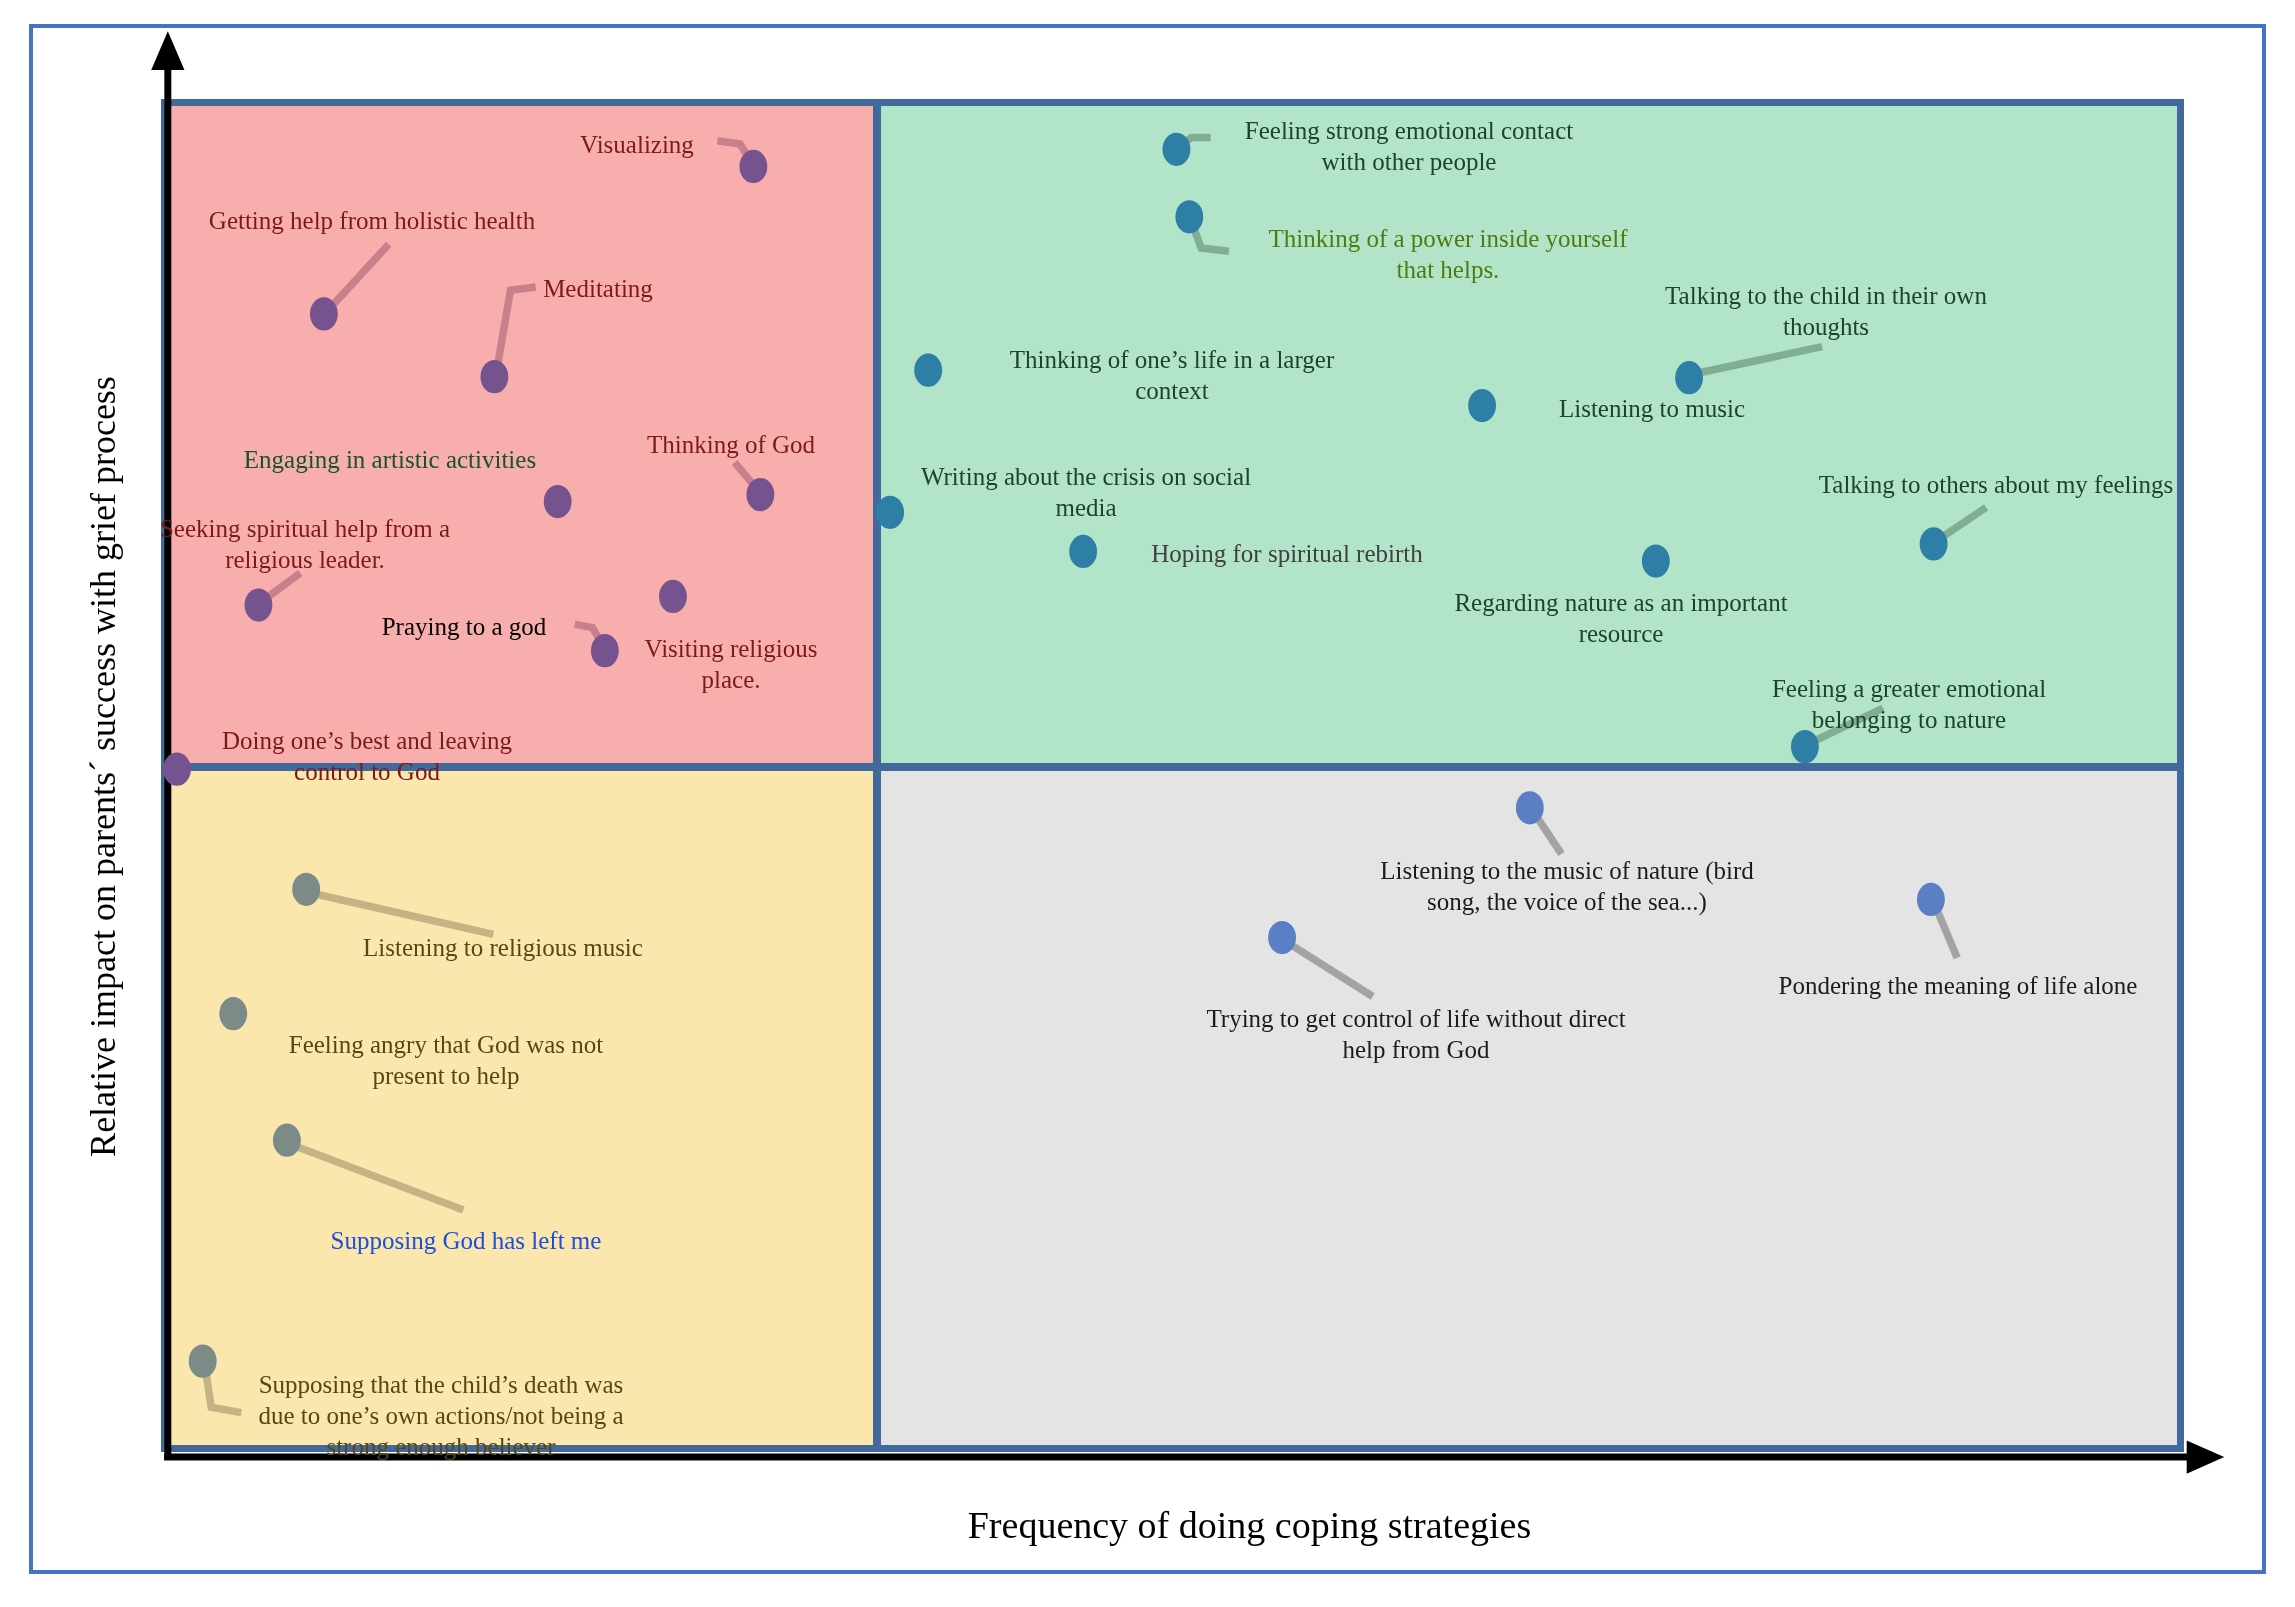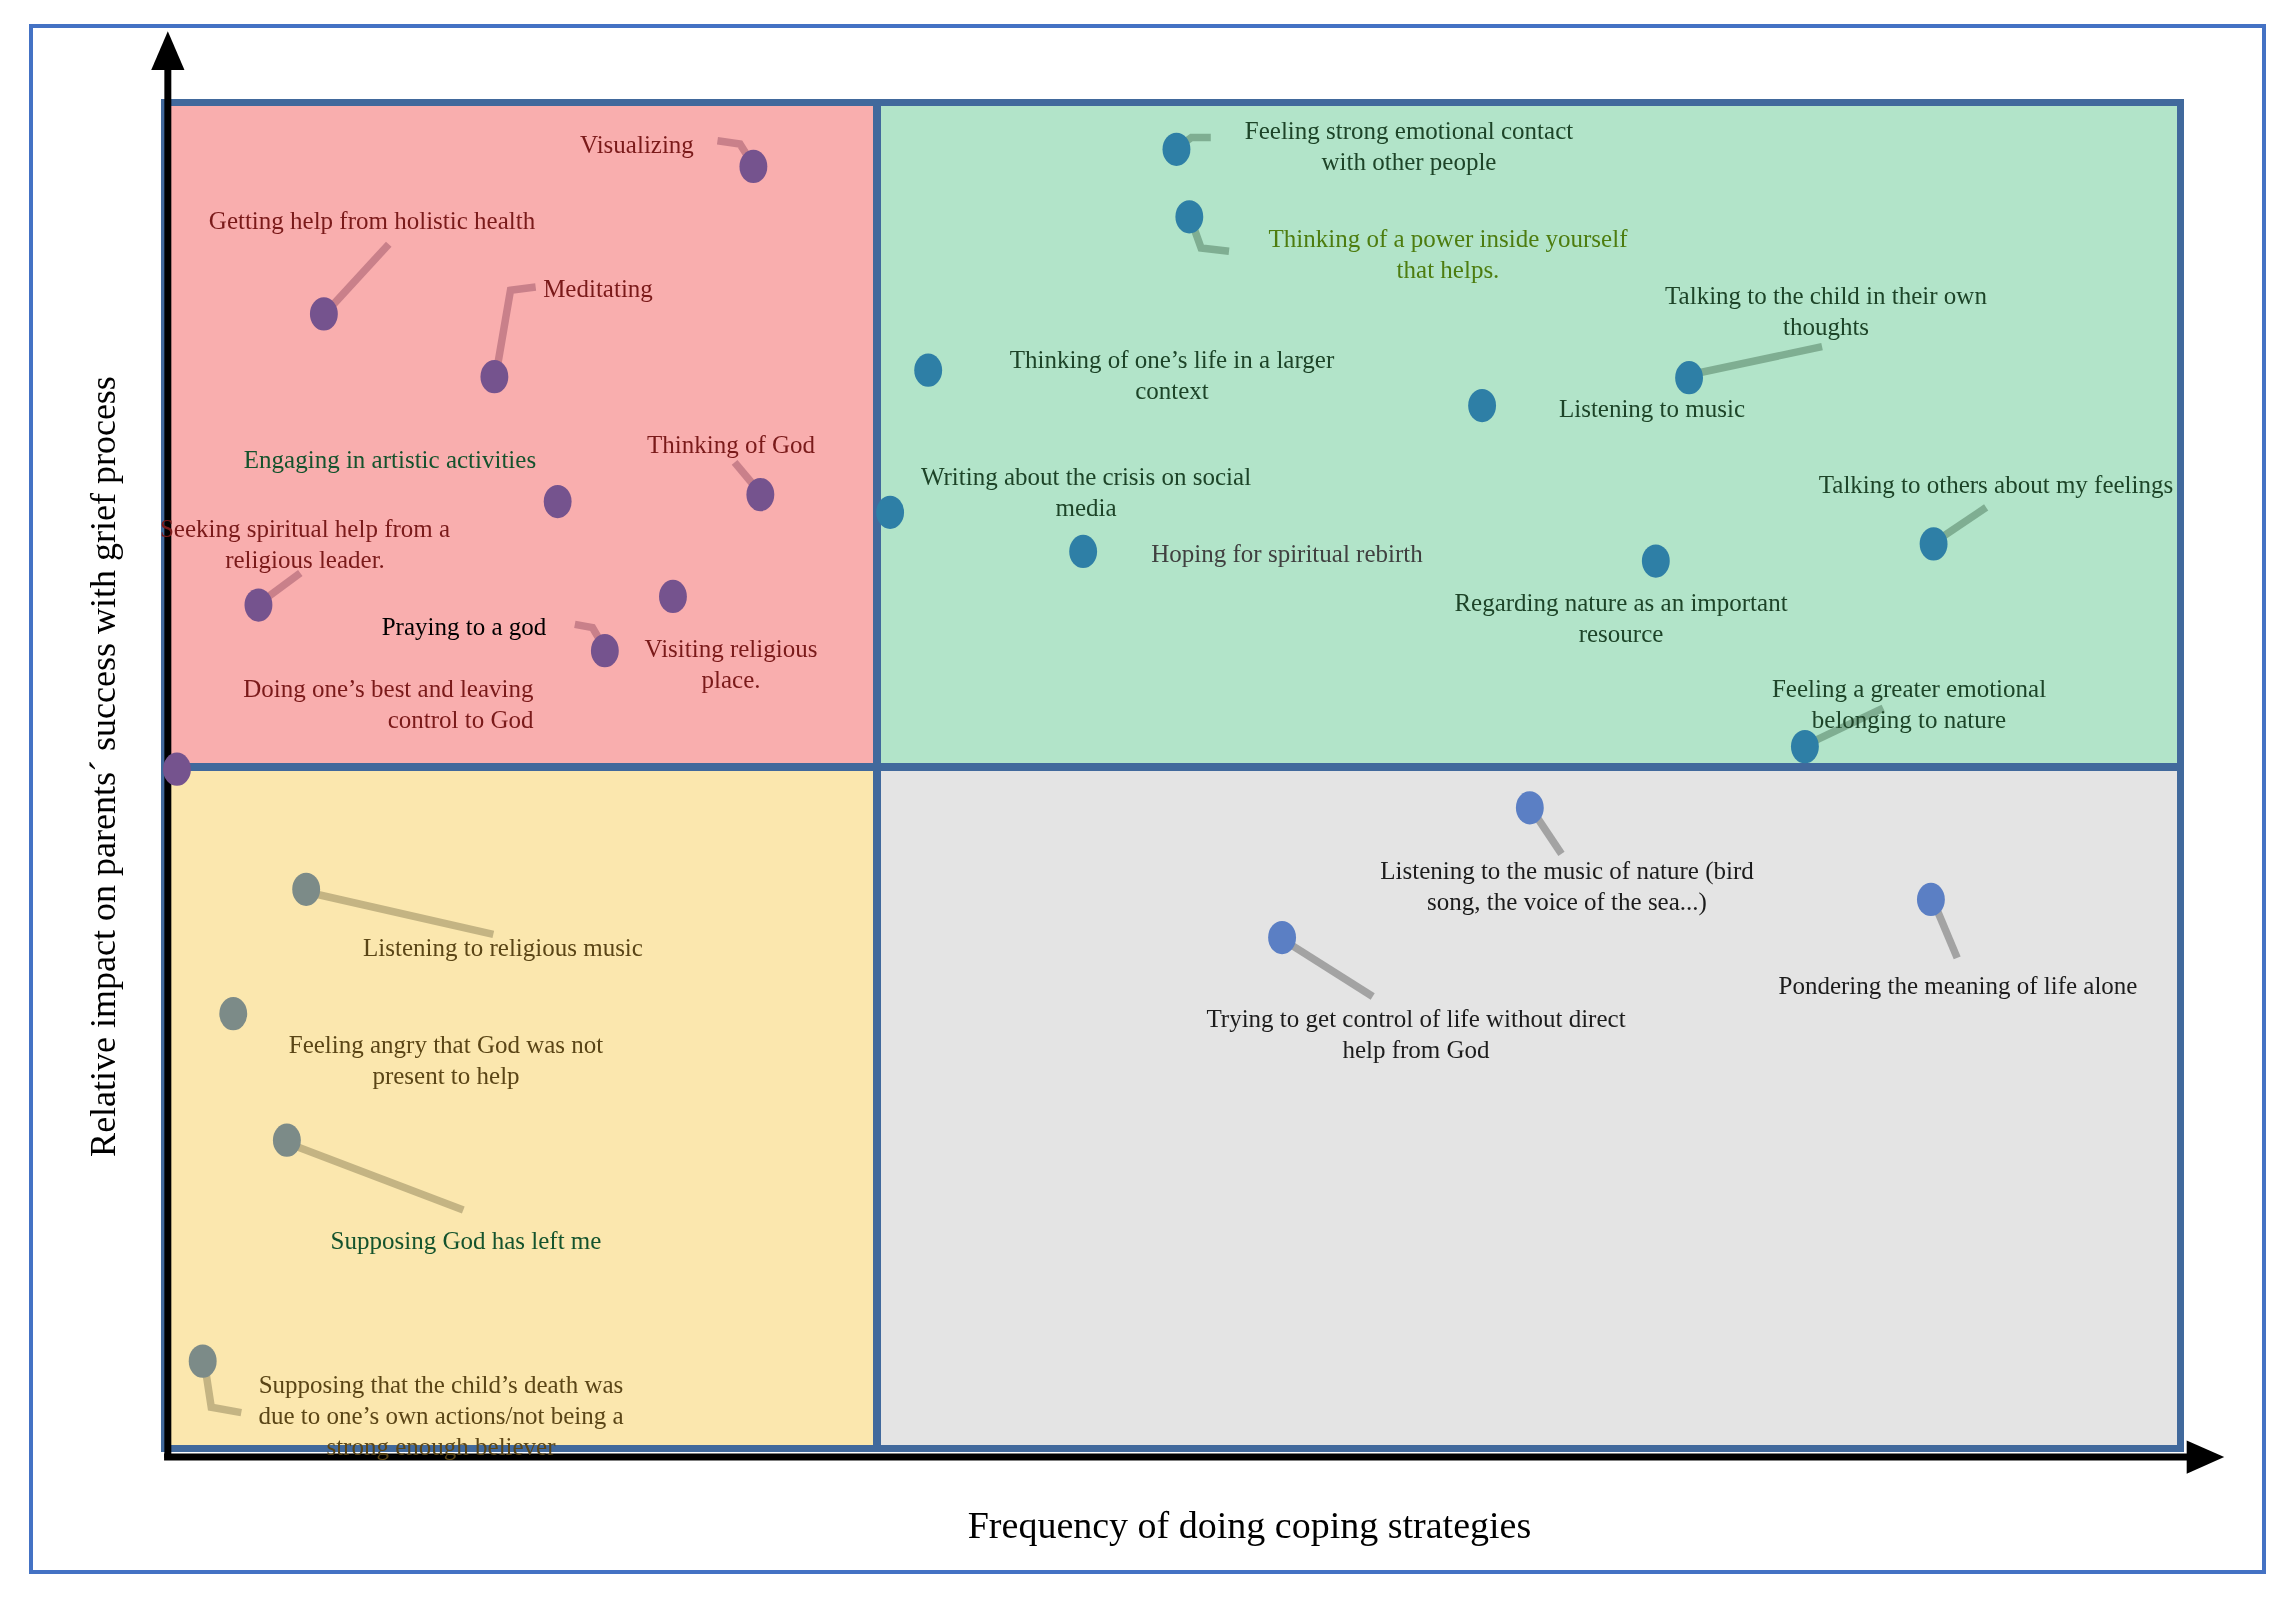--- a/index.html
+++ b/index.html
@@ -85,34 +85,34 @@
 
   <div id="labels">
       <div class="pt-label" style="left: 637px; top: 144px; width: 182px; color: rgb(122, 26, 26);">Visualizing</div>
       <div class="pt-label" style="left: 372px; top: 220px; width: 408px; color: rgb(122, 26, 26);">Getting help from holistic health</div>
       <div class="pt-label" style="left: 598px; top: 288px; width: 172px; color: rgb(122, 26, 26);">Meditating</div>
       <div class="pt-label" style="left: 390px; top: 459px; width: 375px; color: #14532d;">Engaging in artistic activities</div>
       <div class="pt-label" style="left: 731px; top: 444px; width: 204px; color: rgb(122, 26, 26);">Thinking of God</div>
       <div class="pt-label" style="left: 305px; top: 544px; width: 333px; color: rgb(122, 26, 26);">Seeking spiritual help from a religious leader.</div>
       <div class="pt-label" style="left: 464px; top: 626px; width: 215px; color: #000000;">Praying to a god</div>
       <div class="pt-label" style="left: 731px; top: 664px; width: 225px; color: rgb(122, 26, 26);">Visiting religious place.</div>
-      <div class="pt-label" style="left: 367px; top: 704px; width: 333px; color: rgb(122, 26, 26); text-align: right;">Doing one’s best and leaving control to God</div>
+      <div class="pt-label" style="left: 367px; top: 756px; width: 333px; color: rgb(122, 26, 26);">Doing one’s best and leaving control to God</div>
       <div class="pt-label" style="left: 1409px; top: 146px; width: 365px; color: rgb(29, 68, 40);">Feeling strong emotional contact with other people</div>
       <div class="pt-label" style="left: 1448px; top: 254px; width: 397px; color: #4d7c0f;">Thinking of a power inside yourself that helps.</div>
       <div class="pt-label" style="left: 1826px; top: 311px; width: 375px; color: rgb(29, 68, 40);">Talking to the child in their own thoughts</div>
       <div class="pt-label" style="left: 1172px; top: 375px; width: 386px; color: rgb(29, 68, 40);">Thinking of one’s life in a larger context</div>
       <div class="pt-label" style="left: 1652px; top: 408px; width: 247px; color: rgb(29, 68, 40);">Listening to music</div>
       <div class="pt-label" style="left: 1086px; top: 492px; width: 386px; color: rgb(29, 68, 40);">Writing about the crisis on social media</div>
       <div class="pt-label" style="left: 1287px; top: 553px; width: 343px; color: #404040;">Hoping for spiritual rebirth</div>
       <div class="pt-label" style="left: 1996px; top: 484px; width: 451px; color: rgb(29, 68, 40);">Talking to others about my feelings</div>
       <div class="pt-label" style="left: 1621px; top: 618px; width: 375px; color: rgb(29, 68, 40);">Regarding nature as an important resource</div>
       <div class="pt-label" style="left: 1909px; top: 697px; width: 333px; color: rgb(29, 68, 40); margin-top: 7px;">Feeling a greater emotional belonging to nature</div>
       <div class="pt-label" style="left: 503px; top: 947px; width: 343px; color: rgb(90, 69, 22);">Listening to religious music</div>
       <div class="pt-label" style="left: 446px; top: 1060px; width: 354px; color: rgb(90, 69, 22);">Feeling angry that God was not present to help</div>
-      <div class="pt-label" style="left: 466px; top: 1240px; width: 322px; color: #14532d; text-align: center;">Supposing God has left me</div>
+      <div class="pt-label" style="left: 466px; top: 1240px; width: 322px; color: #1d4ed8; text-align: center;">Supposing God has left me</div>
       <div class="pt-label" style="left: 441px; top: 1415px; width: 375px; color: rgb(90, 69, 22);">Supposing that the child’s death was due to one’s own actions/not being a strong enough believer</div>
       <div class="pt-label" style="left: 1567px; top: 886px; width: 386px; color: rgb(28, 28, 28);">Listening to the music of nature (bird song, the voice of the sea...)</div>
       <div class="pt-label" style="left: 1416px; top: 1034px; width: 424px; color: rgb(28, 28, 28);">Trying to get control of life without direct help from God</div>
       <div class="pt-label" style="left: 1958px; top: 985px; width: 440px; color: rgb(28, 28, 28);">Pondering the meaning of life alone</div>
     </div>
 
   <div id="y-axis-title">Relative impact on parents´ success with grief process</div>
   <div id="x-axis-title">Frequency of doing coping strategies</div>
 
 </div>

